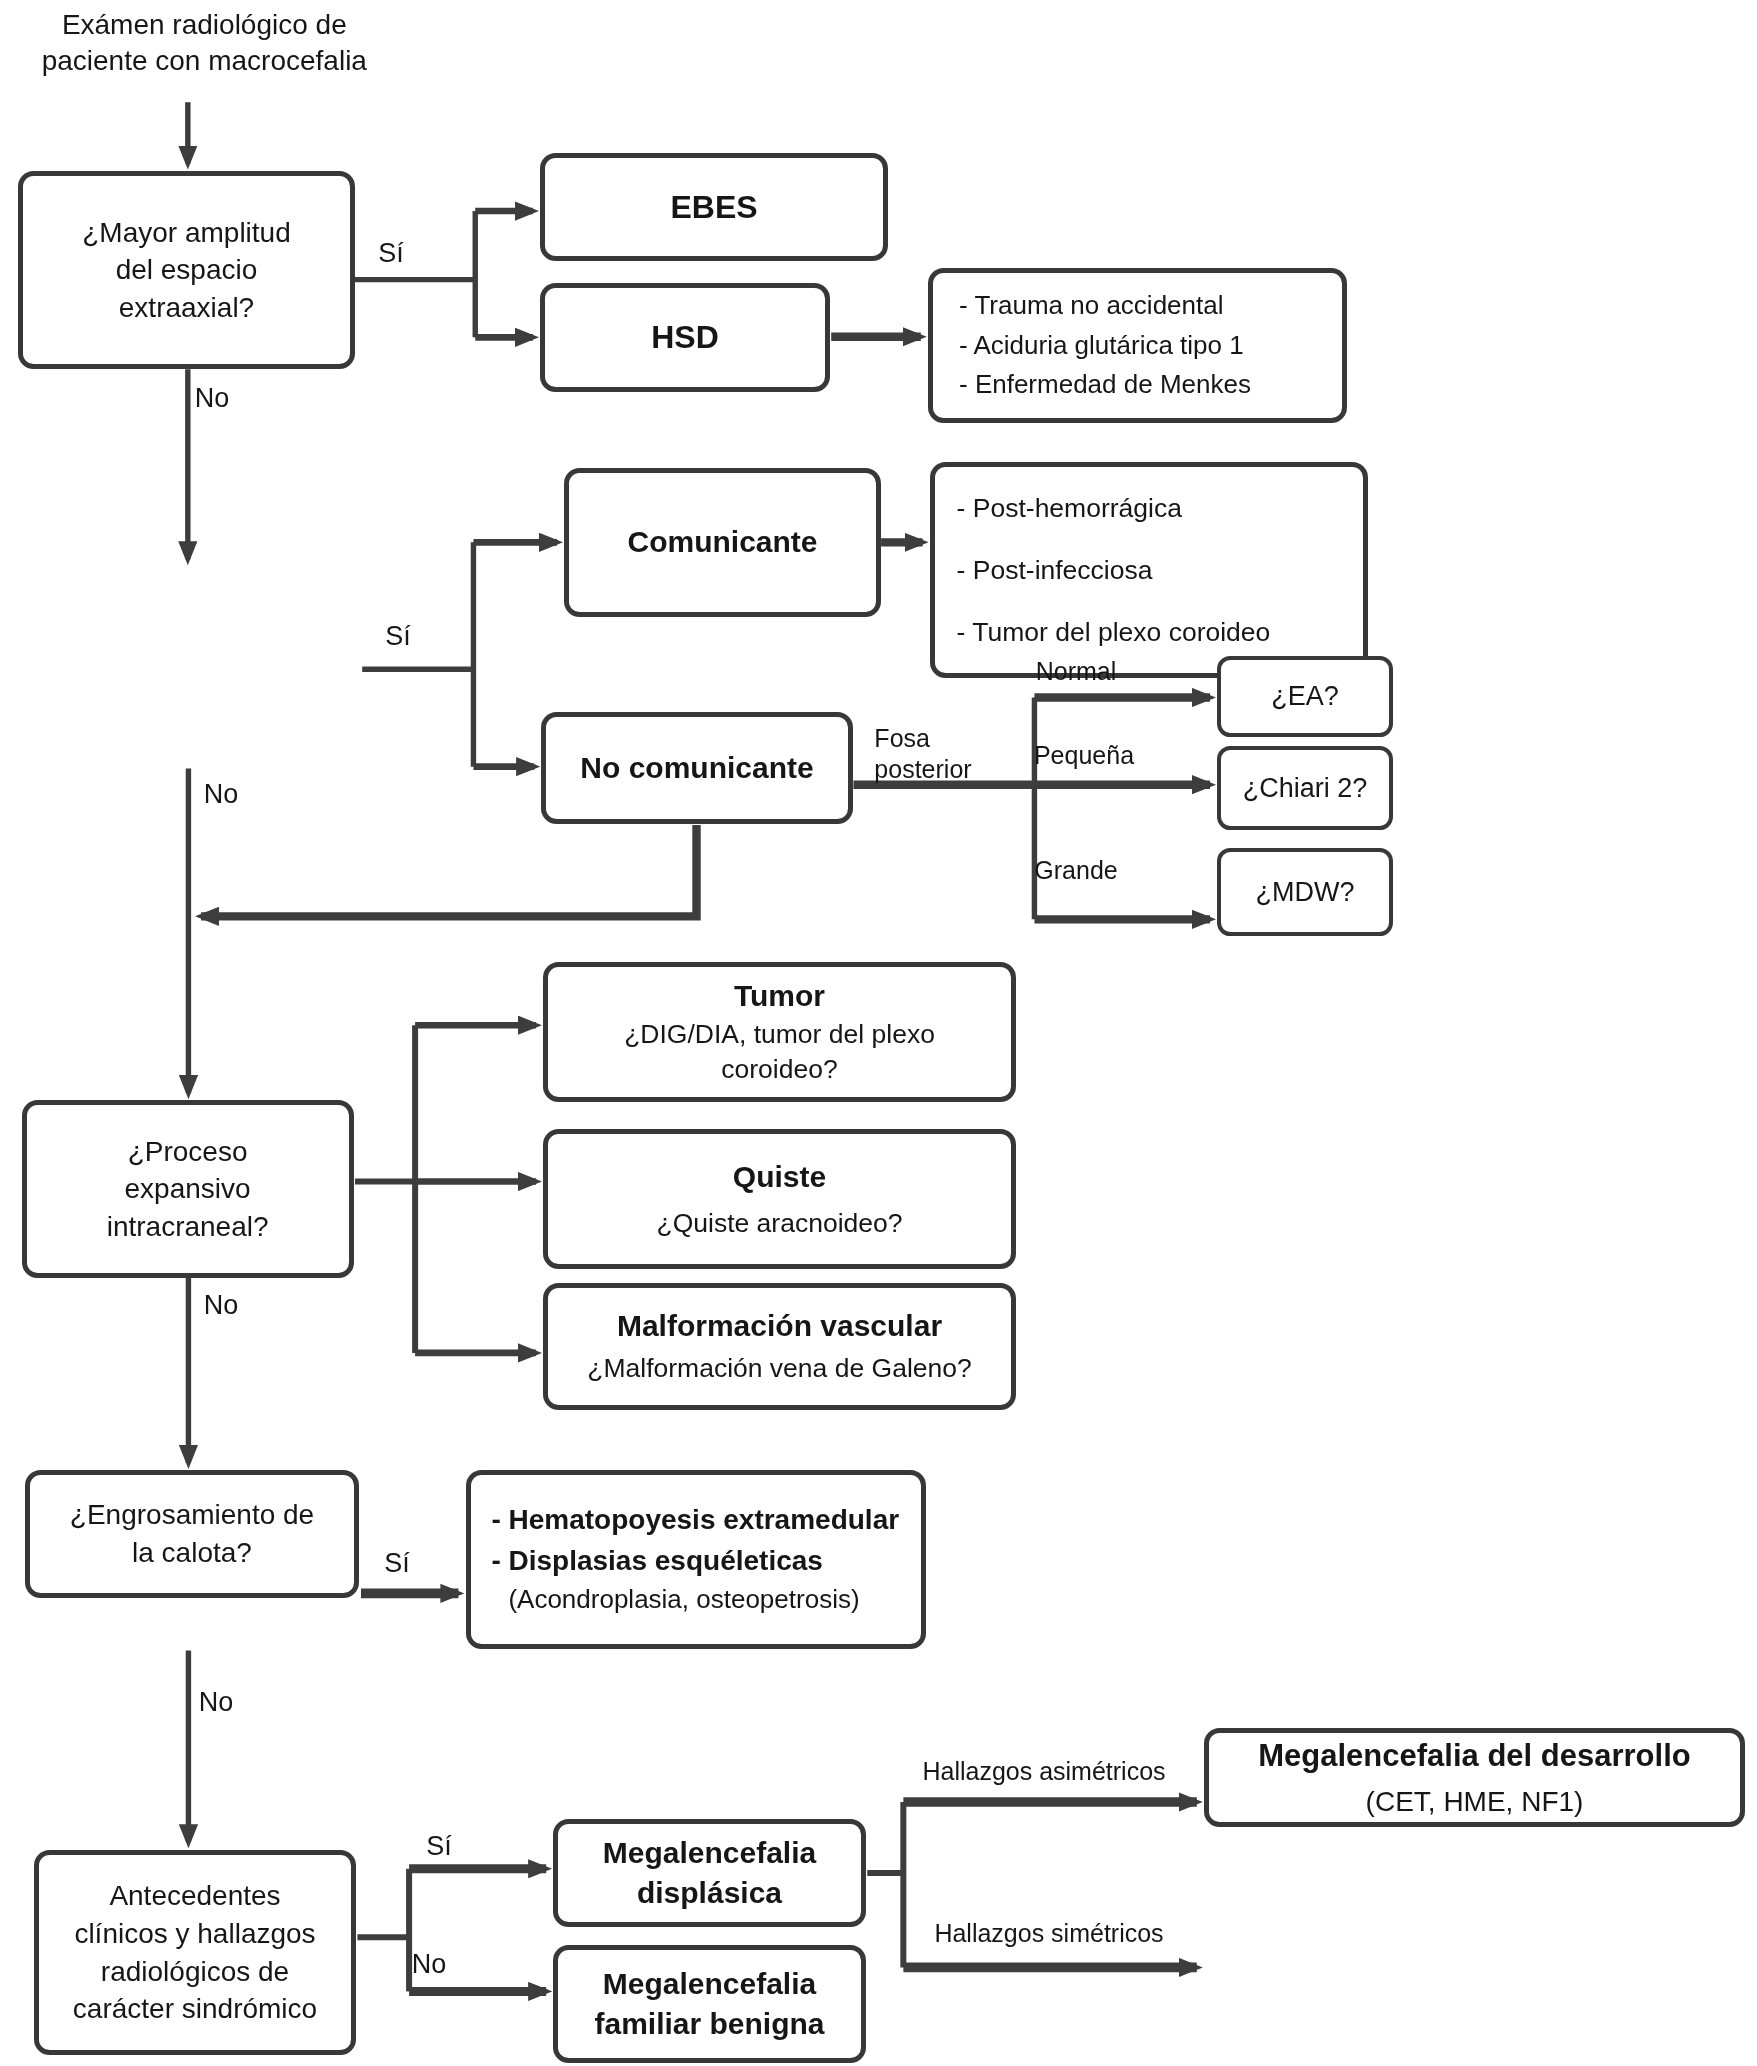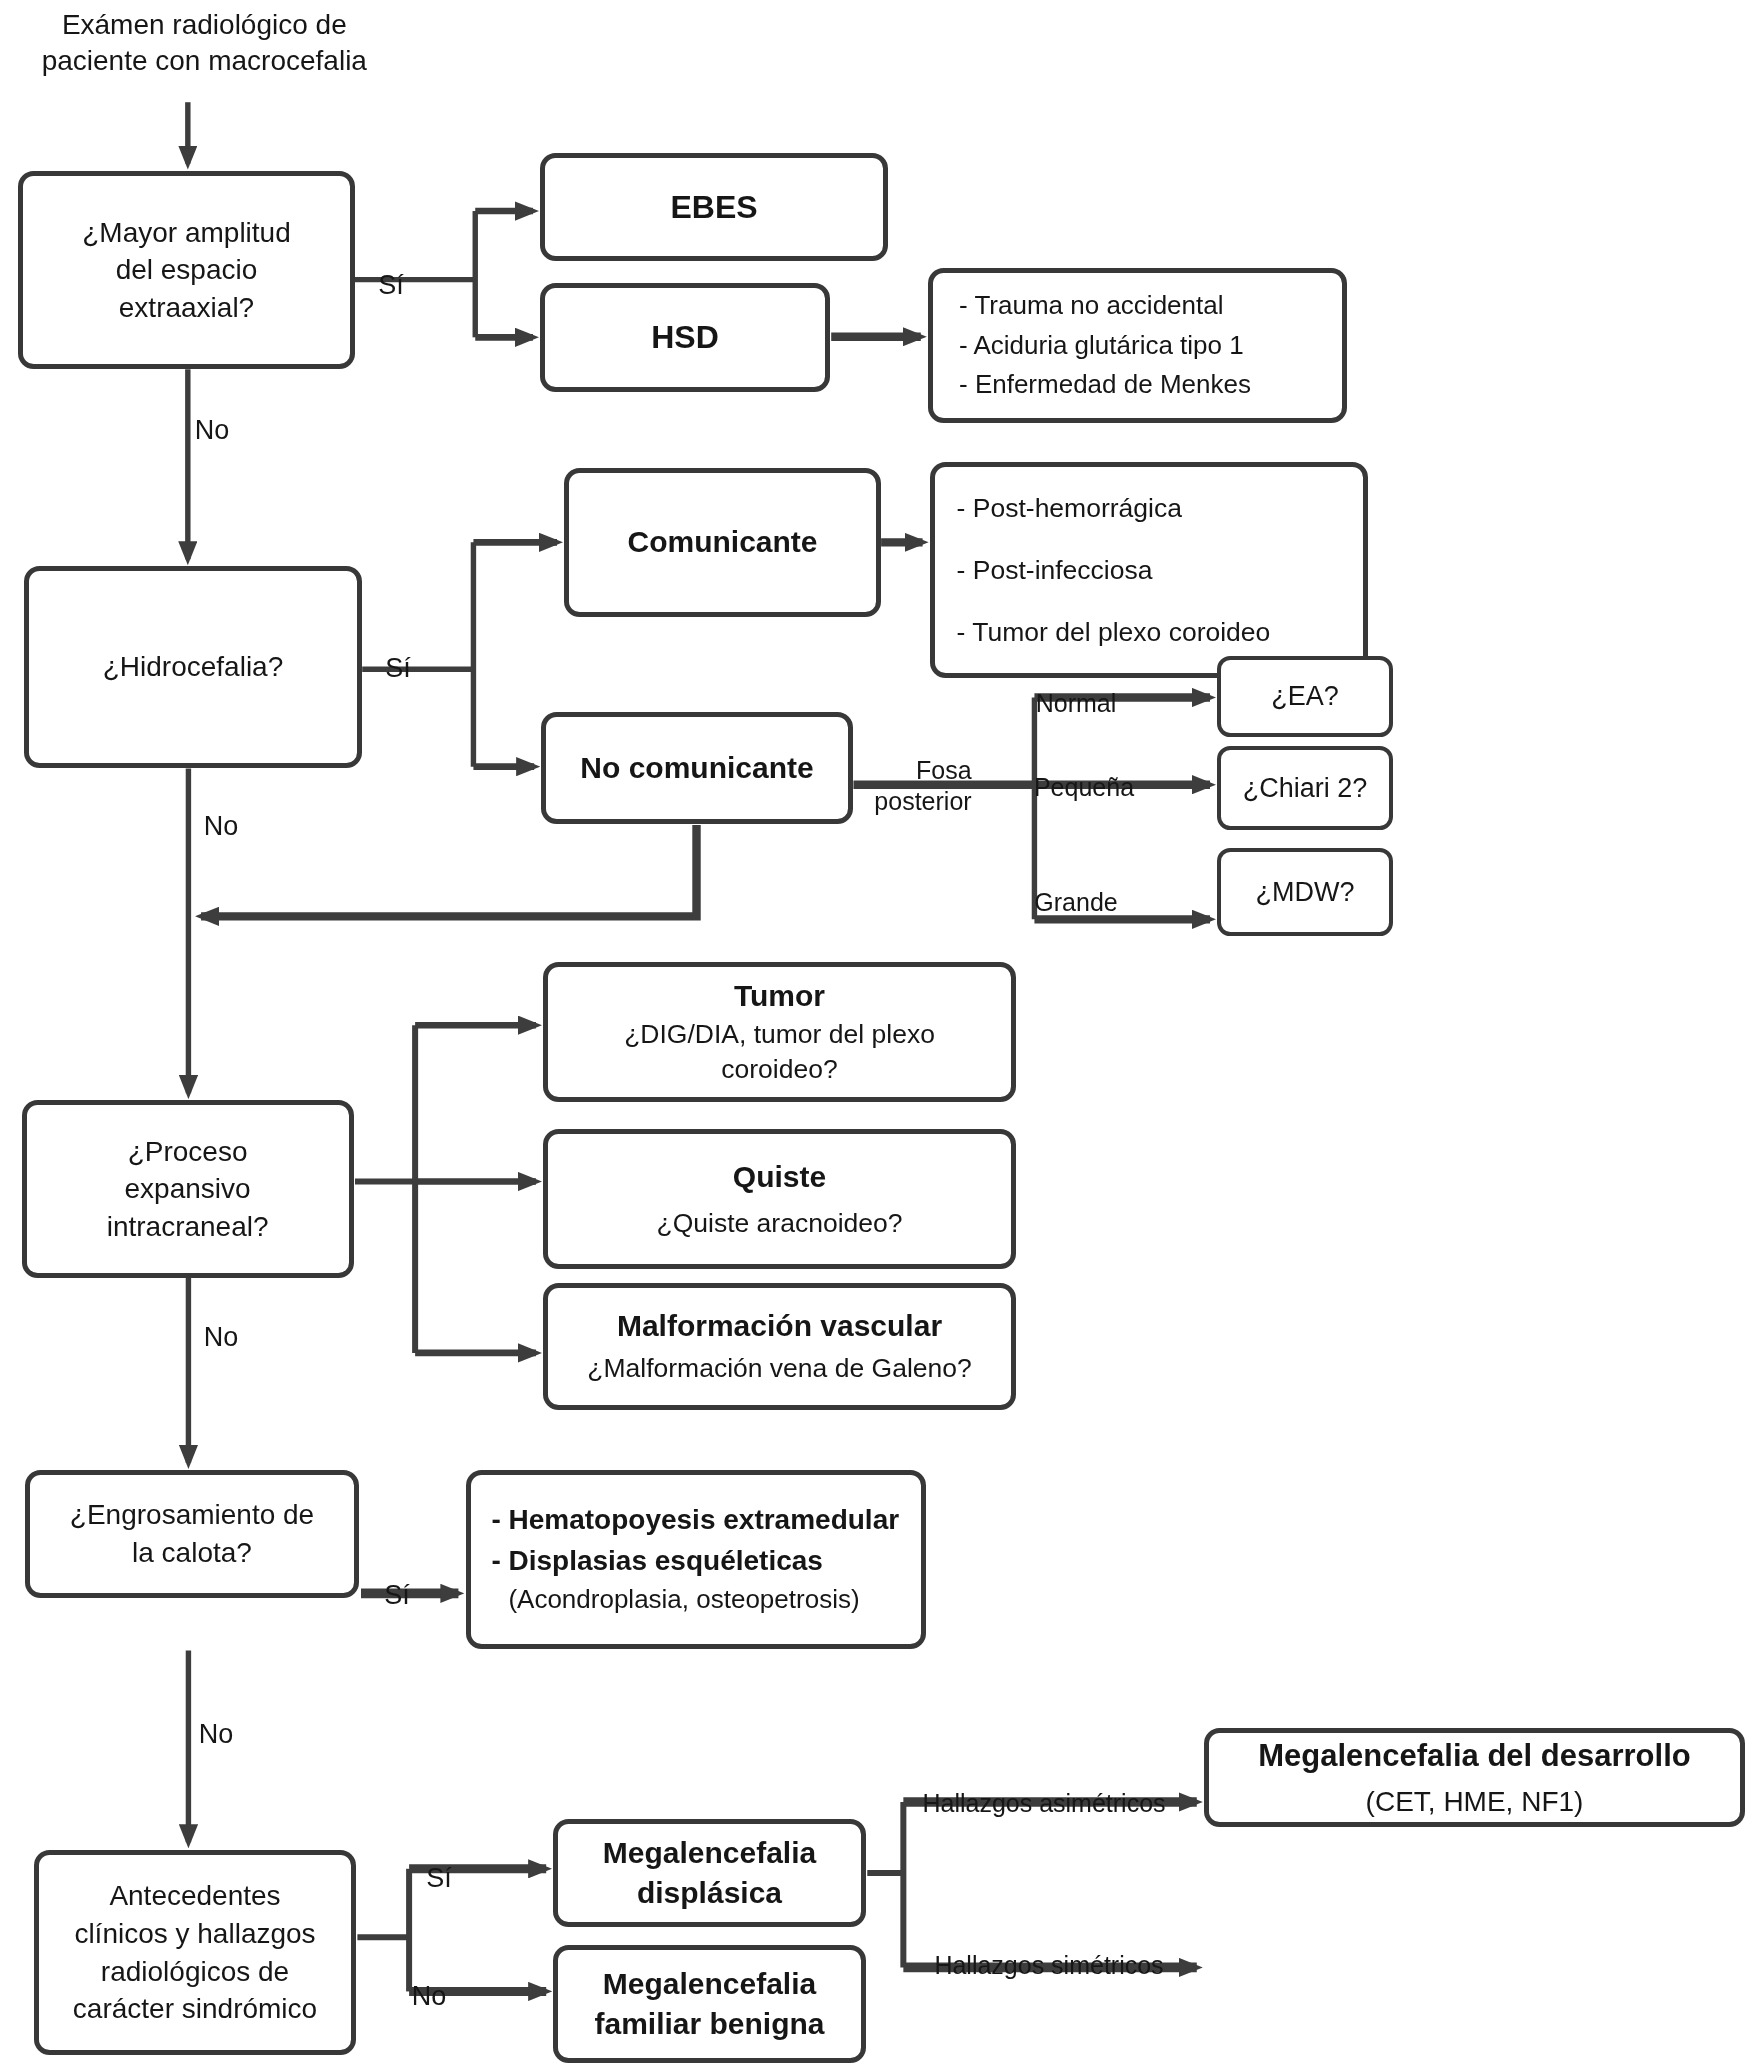--- a/index.html
+++ b/index.html
@@ -15,21 +15,21 @@
     text-align:center;box-sizing:border-box;
   }
   .txt{white-space:pre-line;line-height:1.34;}
   .b{font-weight:bold;}
   .page-title{
     position:absolute;left:4.8px;top:7.2px;width:399px;text-align:center;
     font-size:28px;line-height:1.28;white-space:pre-line;
   }
   .lbl{
     position:absolute;transform:translate(-50%,-50%);font-size:27px;
-    white-space:pre-line;text-align:right;line-height:1.22;margin-top:32px;
+    white-space:pre-line;text-align:left;line-height:1.22;
   }
   .lbl.small{font-size:25px;}
   .list{align-items:flex-start;text-align:left;}
   .list .li{white-space:nowrap;}
   .sub{font-weight:normal;}
 </style>
 </head>
 <body>
 
 <div class="stage">
@@ -94,23 +94,20 @@
   <div class="node" style="left:540px;top:283px;width:290px;height:109px;font-size:32px;">
     <div class="txt b">HSD</div>
   </div>
 
   <div class="node list" style="left:928px;top:268px;width:419px;height:155px;font-size:26px;padding-left:26px;">
     <div class="li" style="line-height:1.52;">- Trauma no accidental</div>
     <div class="li" style="line-height:1.52;text-align:center;">- Aciduria glutárica tipo 1</div>
     <div class="li" style="line-height:1.52;">- Enfermedad de Menkes</div>
   </div>
 
-  <div class="node" style="left:24px;top:566px;width:338px;height:202px;font-size:28px;">
-    <div class="txt">¿Hidrocefalia?</div>
-  </div>
 
   <div class="node" style="left:564px;top:468px;width:317px;height:149px;font-size:30px;">
     <div class="txt b">Comunicante</div>
   </div>
 
   <div class="node list" style="left:930px;top:462px;width:438px;height:216px;font-size:26.5px;padding-left:21.6px;">
     <div class="li" style="line-height:2.35;">- Post-hemorrágica</div>
     <div class="li" style="line-height:2.35;">- Post-infecciosa</div>
     <div class="li" style="line-height:2.35;">- Tumor del plexo coroideo</div>
   </div>

